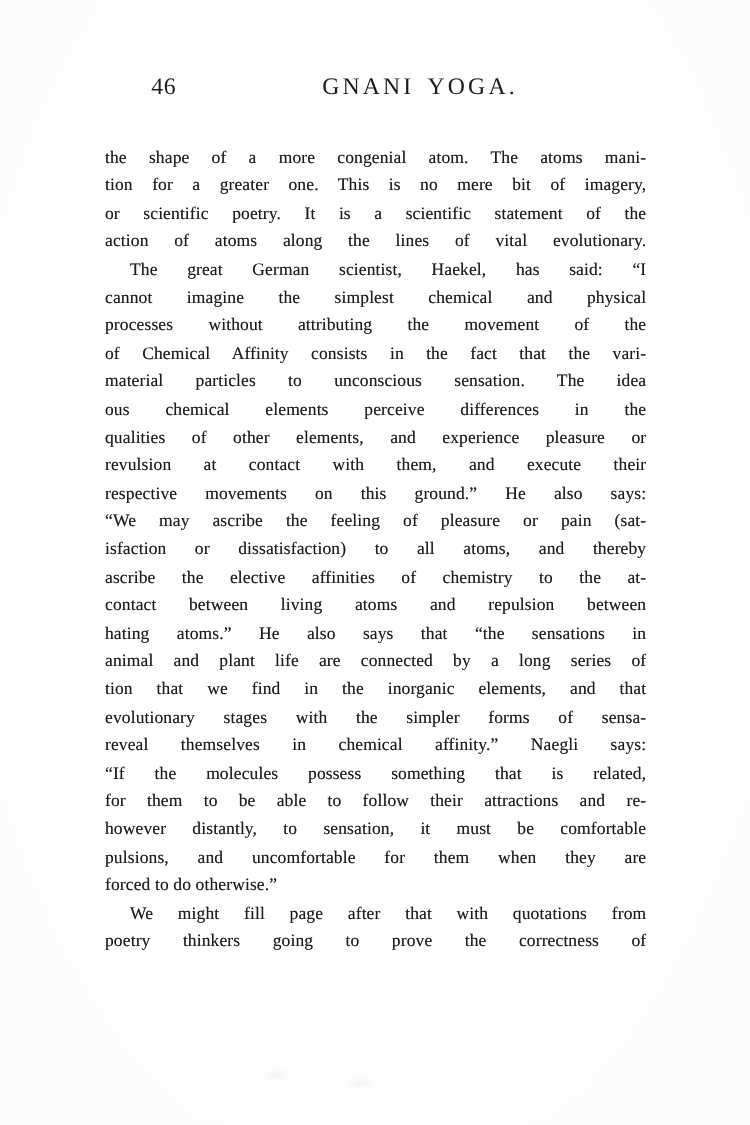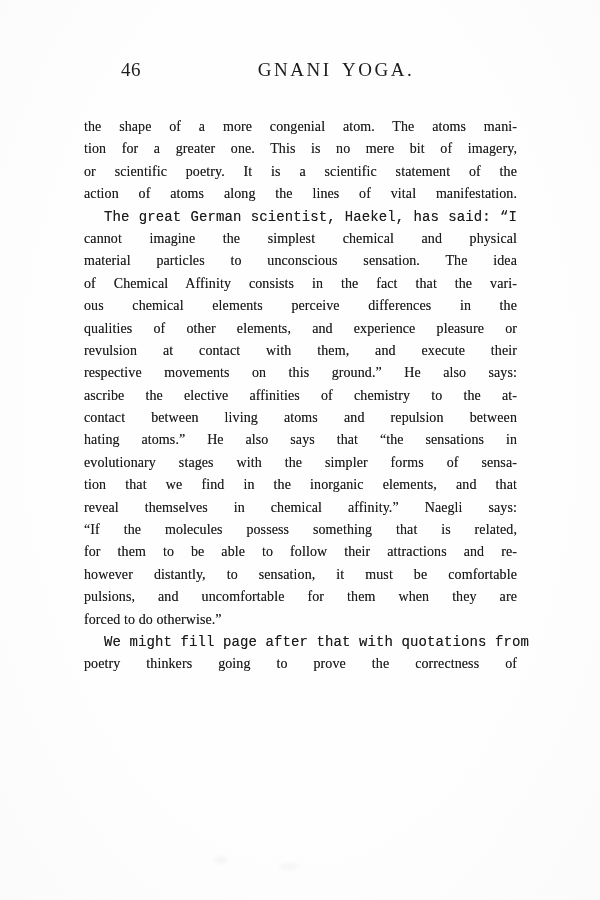--- a/index.html
+++ b/index.html
@@ -57,21 +57,20 @@
   .text-line {
     width: 433px;
     height: 22.4px;
     white-space: nowrap;
     text-align: justify;
     text-align-last: justify;
   }
   .text-line.indent {
     width: 413px;
     padding-left: 20px;
-    font-family: Liberation Mono, monospace;
   }
   .text-line.flush {
     text-align: center;
     text-align-last: left;
   }
   .smudge {
     position: absolute;
     border-radius: 50%;
     background: #f3f3f3;
     filter: blur(2px);
@@ -86,34 +85,38 @@
 
   <header class="page-header">
     <span class="page-number">46</span>
     <span class="running-title">GNANI YOGA.</span>
   </header>
 
   <main class="text-block" id="text-block">
       <div class="text-line">the shape of a more congenial atom.  The atoms mani-</div>
       <div class="text-line">tion for a greater one.  This is no mere bit of imagery,</div>
       <div class="text-line">or scientific poetry.  It is a scientific statement of the</div>
-      <div class="text-line">action of atoms along the lines of vital manifestation.</div>
+      <div class="text-line">action of atoms along the lines of vital evolutionary.</div>
       <div class="text-line indent">The great German scientist, Haekel, has said: “I</div>
       <div class="text-line">cannot imagine the simplest chemical and physical</div>
+      <div class="text-line">processes without attributing the movement of the</div>
+      <div class="text-line">of Chemical Affinity consists in the fact that the vari-</div>
       <div class="text-line">material particles to unconscious sensation.  The idea</div>
-      <div class="text-line">of Chemical Affinity consists in the fact that the vari-</div>
       <div class="text-line">ous chemical elements perceive differences in the</div>
       <div class="text-line">qualities of other elements, and experience pleasure or</div>
       <div class="text-line">revulsion at contact with them, and execute their</div>
       <div class="text-line">respective movements on this ground.”  He also says:</div>
+      <div class="text-line">“We may ascribe the feeling of pleasure or pain (sat-</div>
+      <div class="text-line">isfaction or dissatisfaction) to all atoms, and thereby</div>
       <div class="text-line">ascribe the elective affinities of chemistry to the at-</div>
       <div class="text-line">contact between living atoms and repulsion between</div>
       <div class="text-line">hating atoms.”  He also says that “the sensations in</div>
+      <div class="text-line">animal and plant life are connected by a long series of</div>
+      <div class="text-line">tion that we find in the inorganic elements, and that</div>
       <div class="text-line">evolutionary stages with the simpler forms of sensa-</div>
-      <div class="text-line">tion that we find in the inorganic elements, and that</div>
       <div class="text-line">reveal themselves in chemical affinity.”  Naegli says:</div>
       <div class="text-line">“If the molecules possess something that is related,</div>
       <div class="text-line">for them to be able to follow their attractions and re-</div>
       <div class="text-line">however distantly, to sensation, it must be comfortable</div>
       <div class="text-line">pulsions, and uncomfortable for them when they are</div>
       <div class="text-line flush">forced to do otherwise.”</div>
       <div class="text-line indent">We might fill page after that with quotations from</div>
       <div class="text-line">poetry thinkers going to prove the correctness of</div>
     </main>
 

